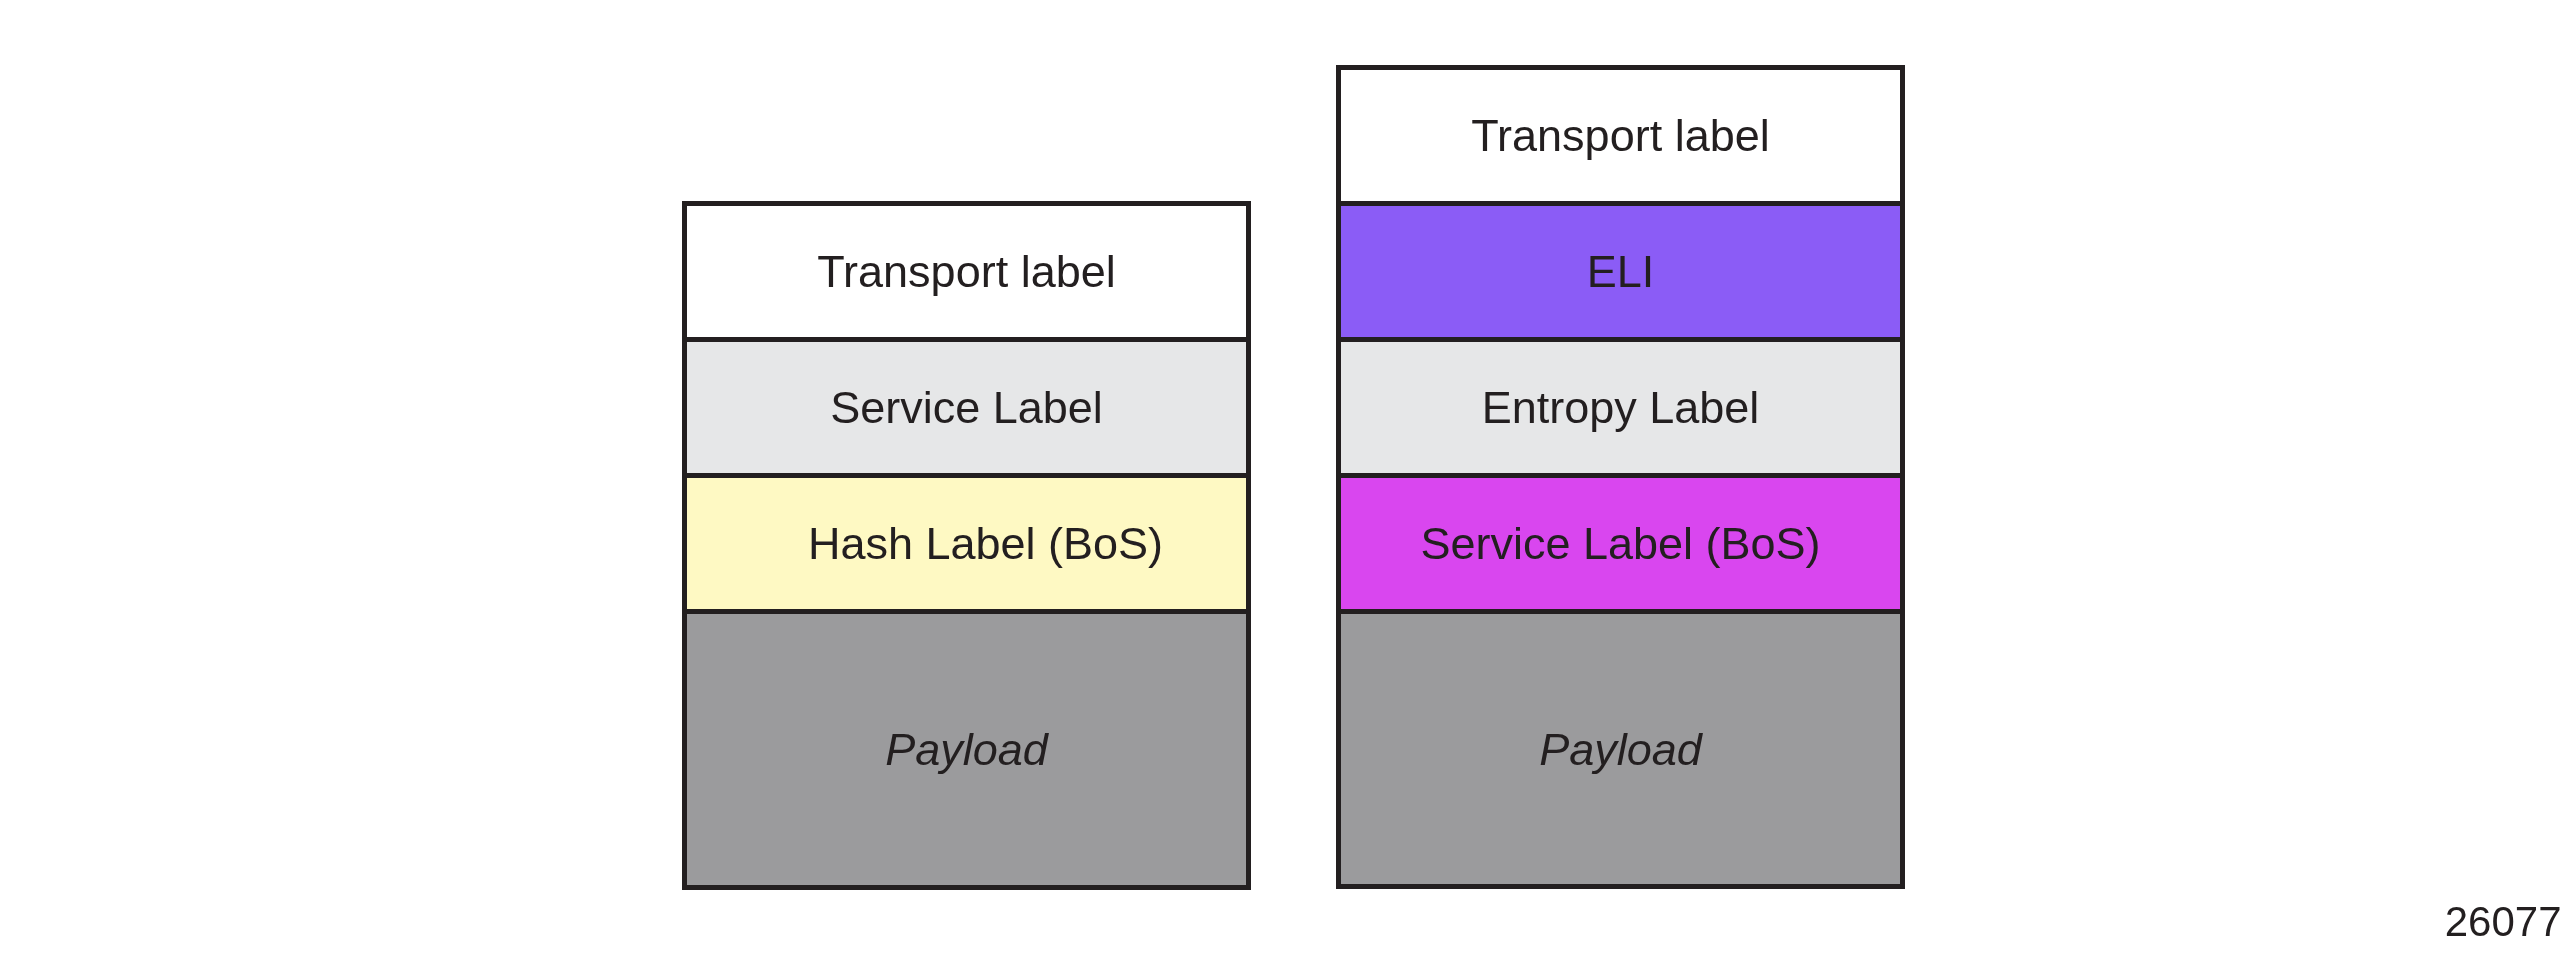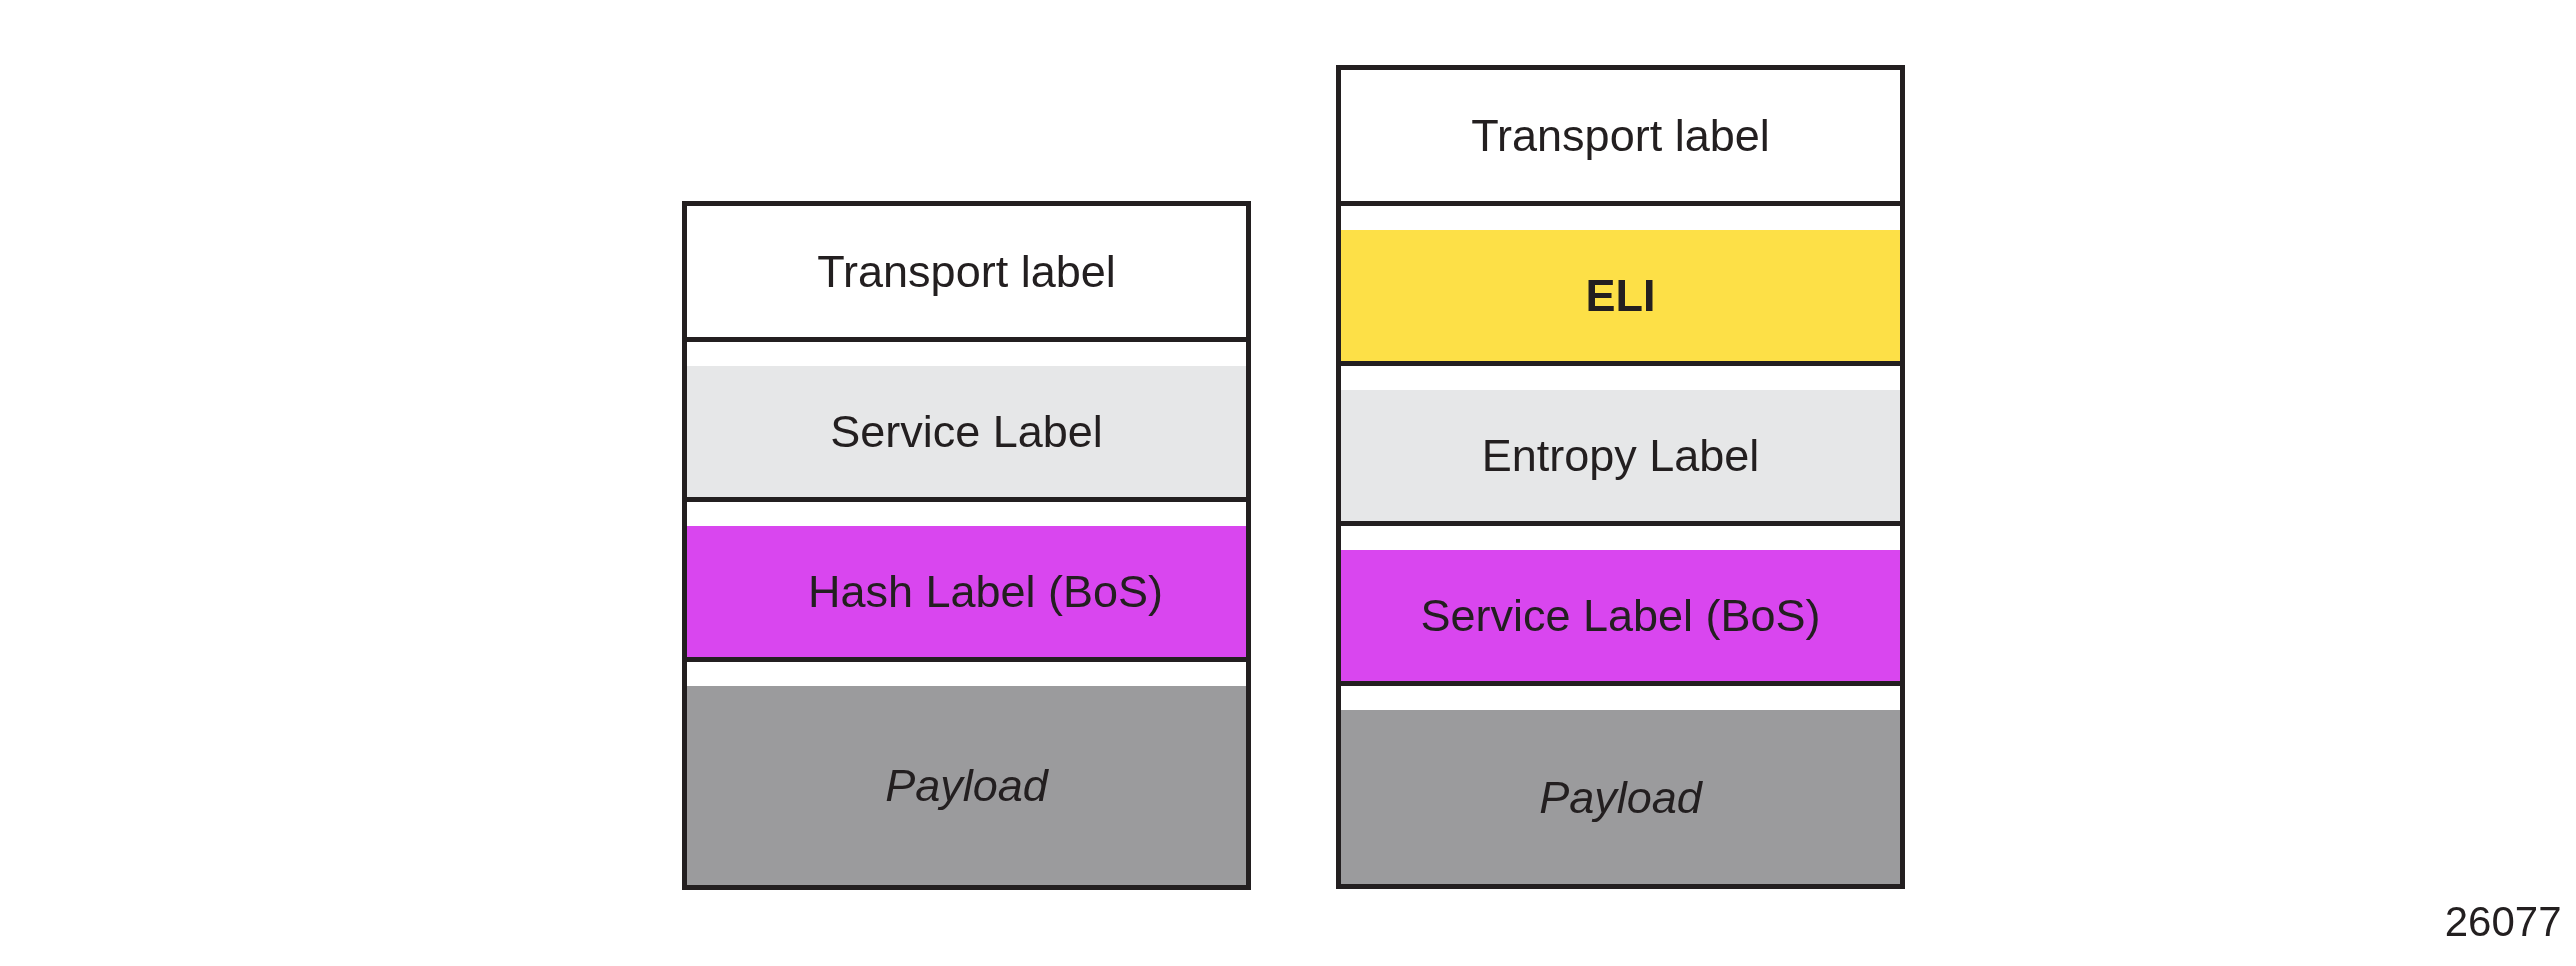--- a/index.html
+++ b/index.html
@@ -16,21 +16,20 @@
     width: 2576px;
     height: 966px;
     background: #ffffff;
   }
   .stack {
     position: absolute;
     border: 5.4px solid #231f20;
     display: flex;
     flex-direction: column;
     background: #ffffff;
-    gap: 24px;
   }
   .stack-left {
     left: 682px;
     top: 201px;
     width: 569px;
     height: 689px;
   }
   .stack-right {
     left: 1336px;
     top: 65px;
@@ -65,33 +64,33 @@
 
 <div class="canvas">
 
   <div class="stack stack-left">
     <div class="row" style="background: rgb(255, 255, 255);">
       <span>Transport label</span>
     </div>
     <div class="row" style="background: rgb(230, 231, 232);">
       <span>Service Label</span>
     </div>
-    <div class="row" style="background: #d946ef; padding-left: 38px;">
+    <div class="row" style="background: #fef9c3; padding-left: 38px;">
       <span>Hash Label (BoS)</span>
     </div>
     <div class="row row-tall" style="background: rgb(155, 155, 157);">
       <span>Payload</span>
     </div>
   </div>
 
   <div class="stack stack-right">
     <div class="row" style="background: rgb(255, 255, 255);">
       <span>Transport label</span>
     </div>
-    <div class="row" style="background: #fde047; font-weight: bold;">
+    <div class="row" style="background: #8b5cf6;">
       <span>ELI</span>
     </div>
     <div class="row" style="background: rgb(230, 231, 232);">
       <span>Entropy Label</span>
     </div>
     <div class="row" style="background: #d946ef;">
       <span>Service Label (BoS)</span>
     </div>
     <div class="row row-tall" style="background: rgb(155, 155, 157);">
       <span>Payload</span>

